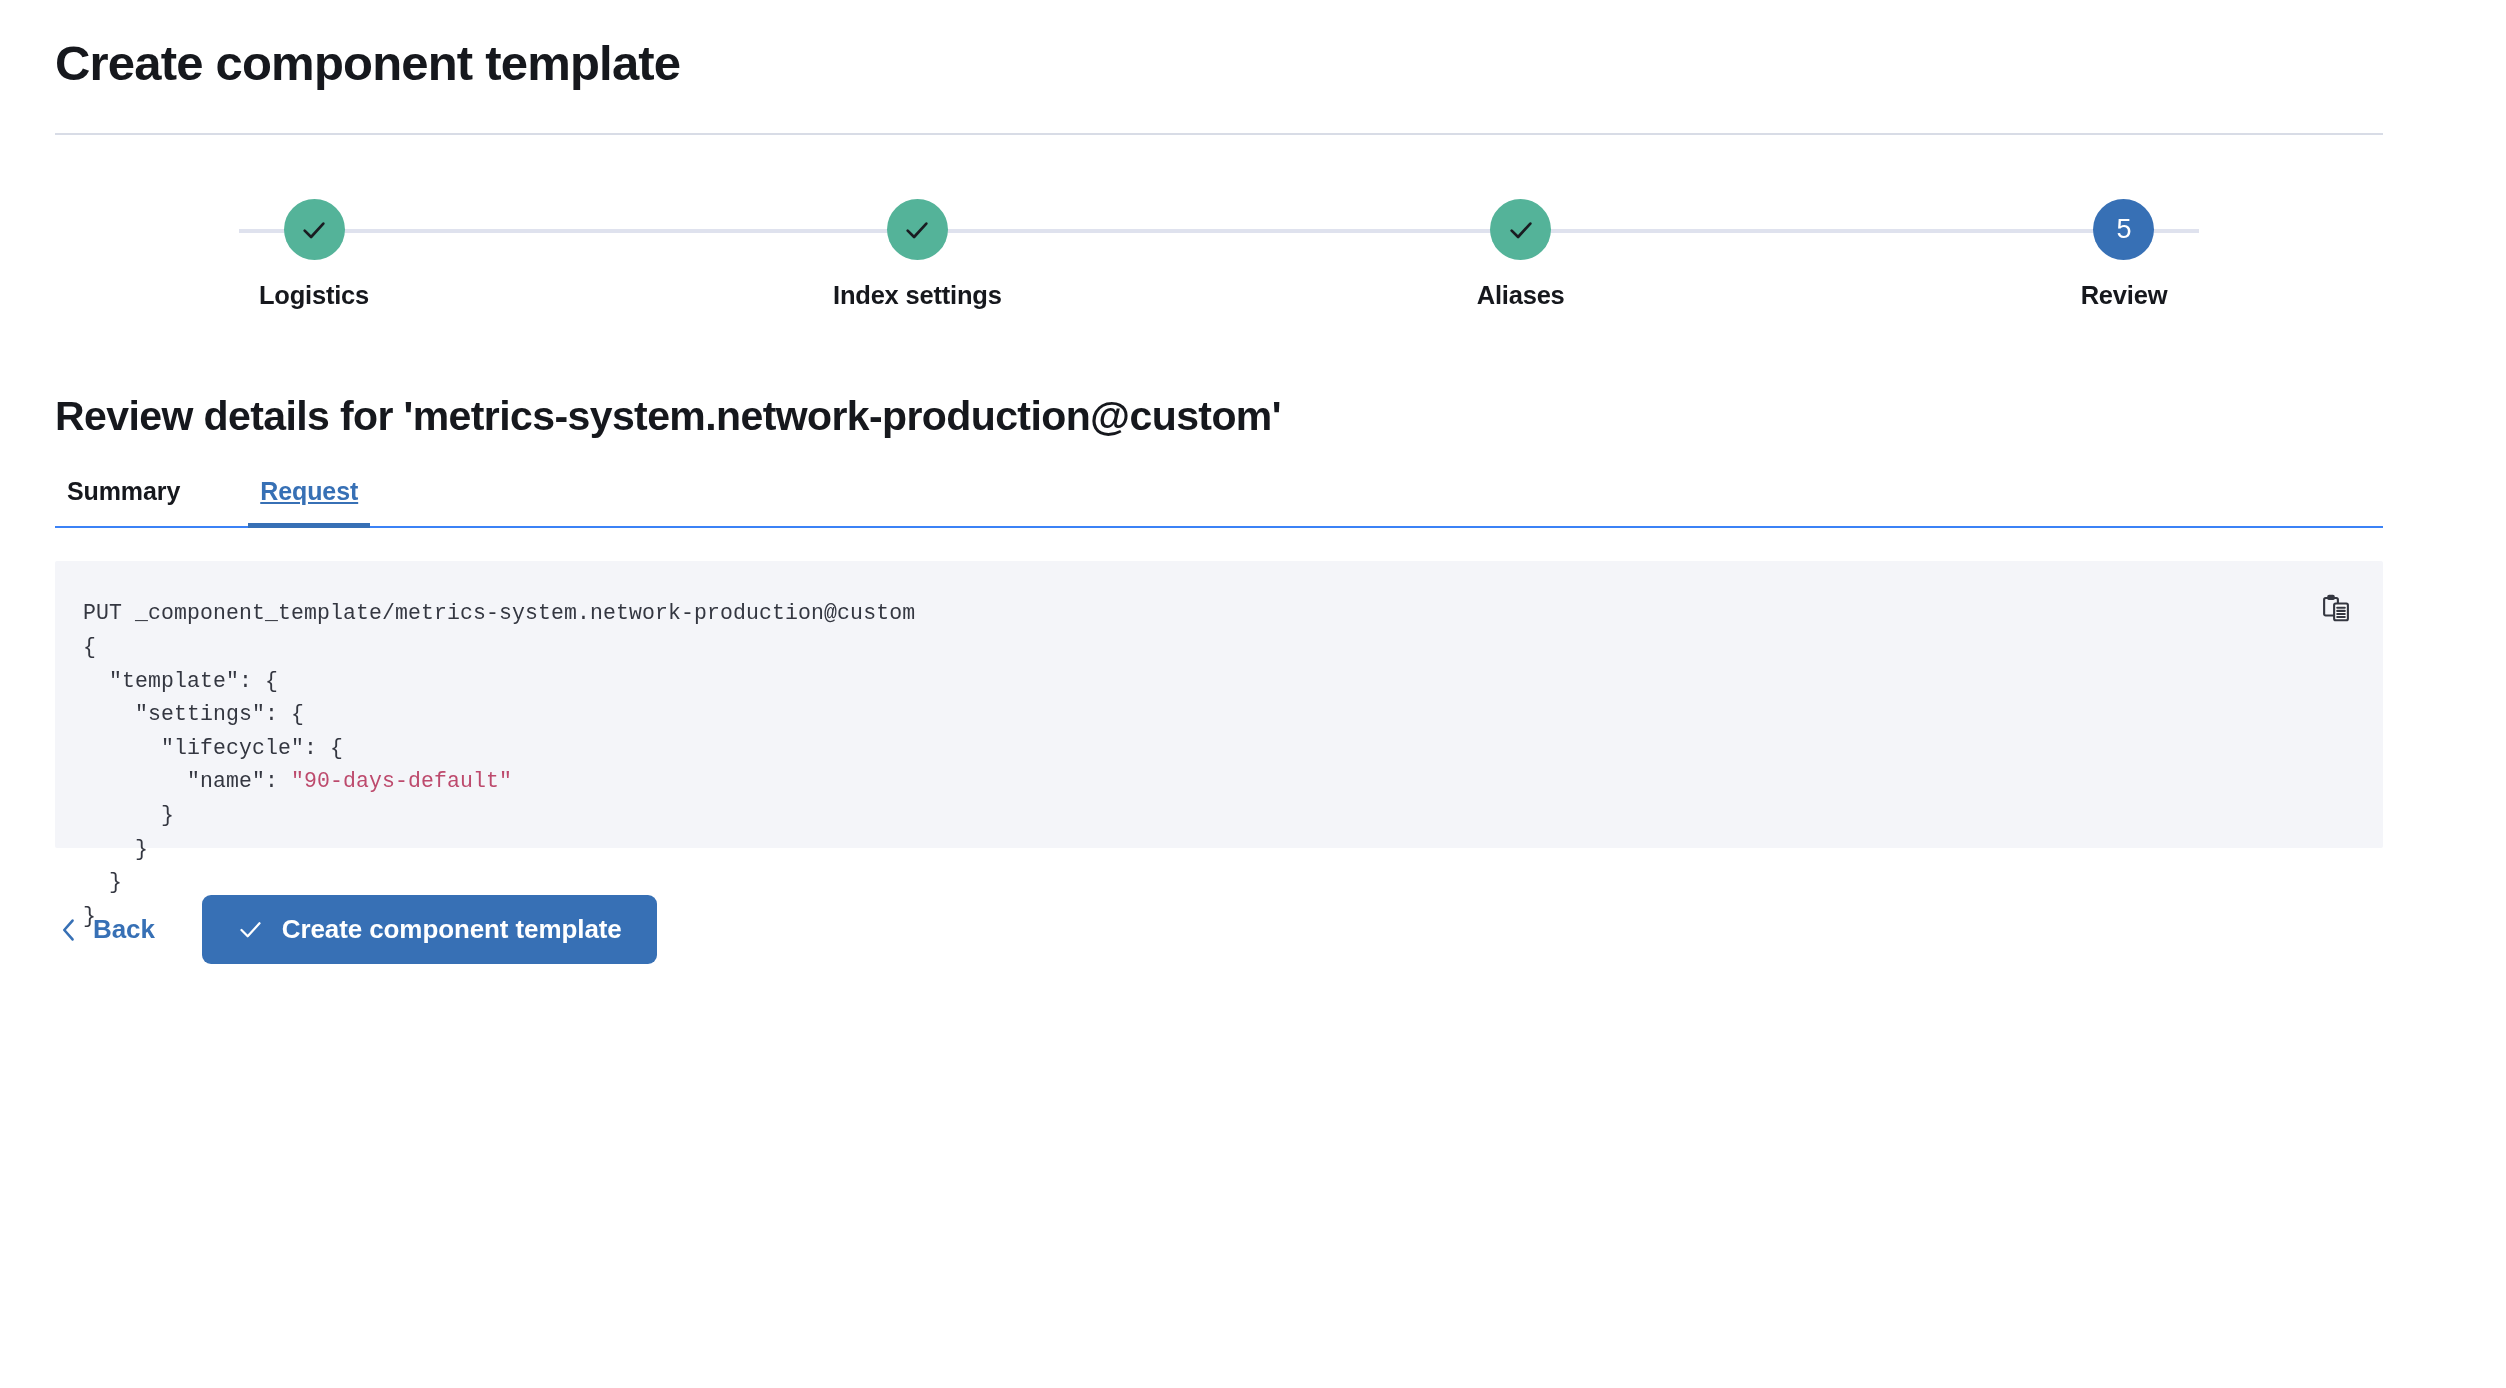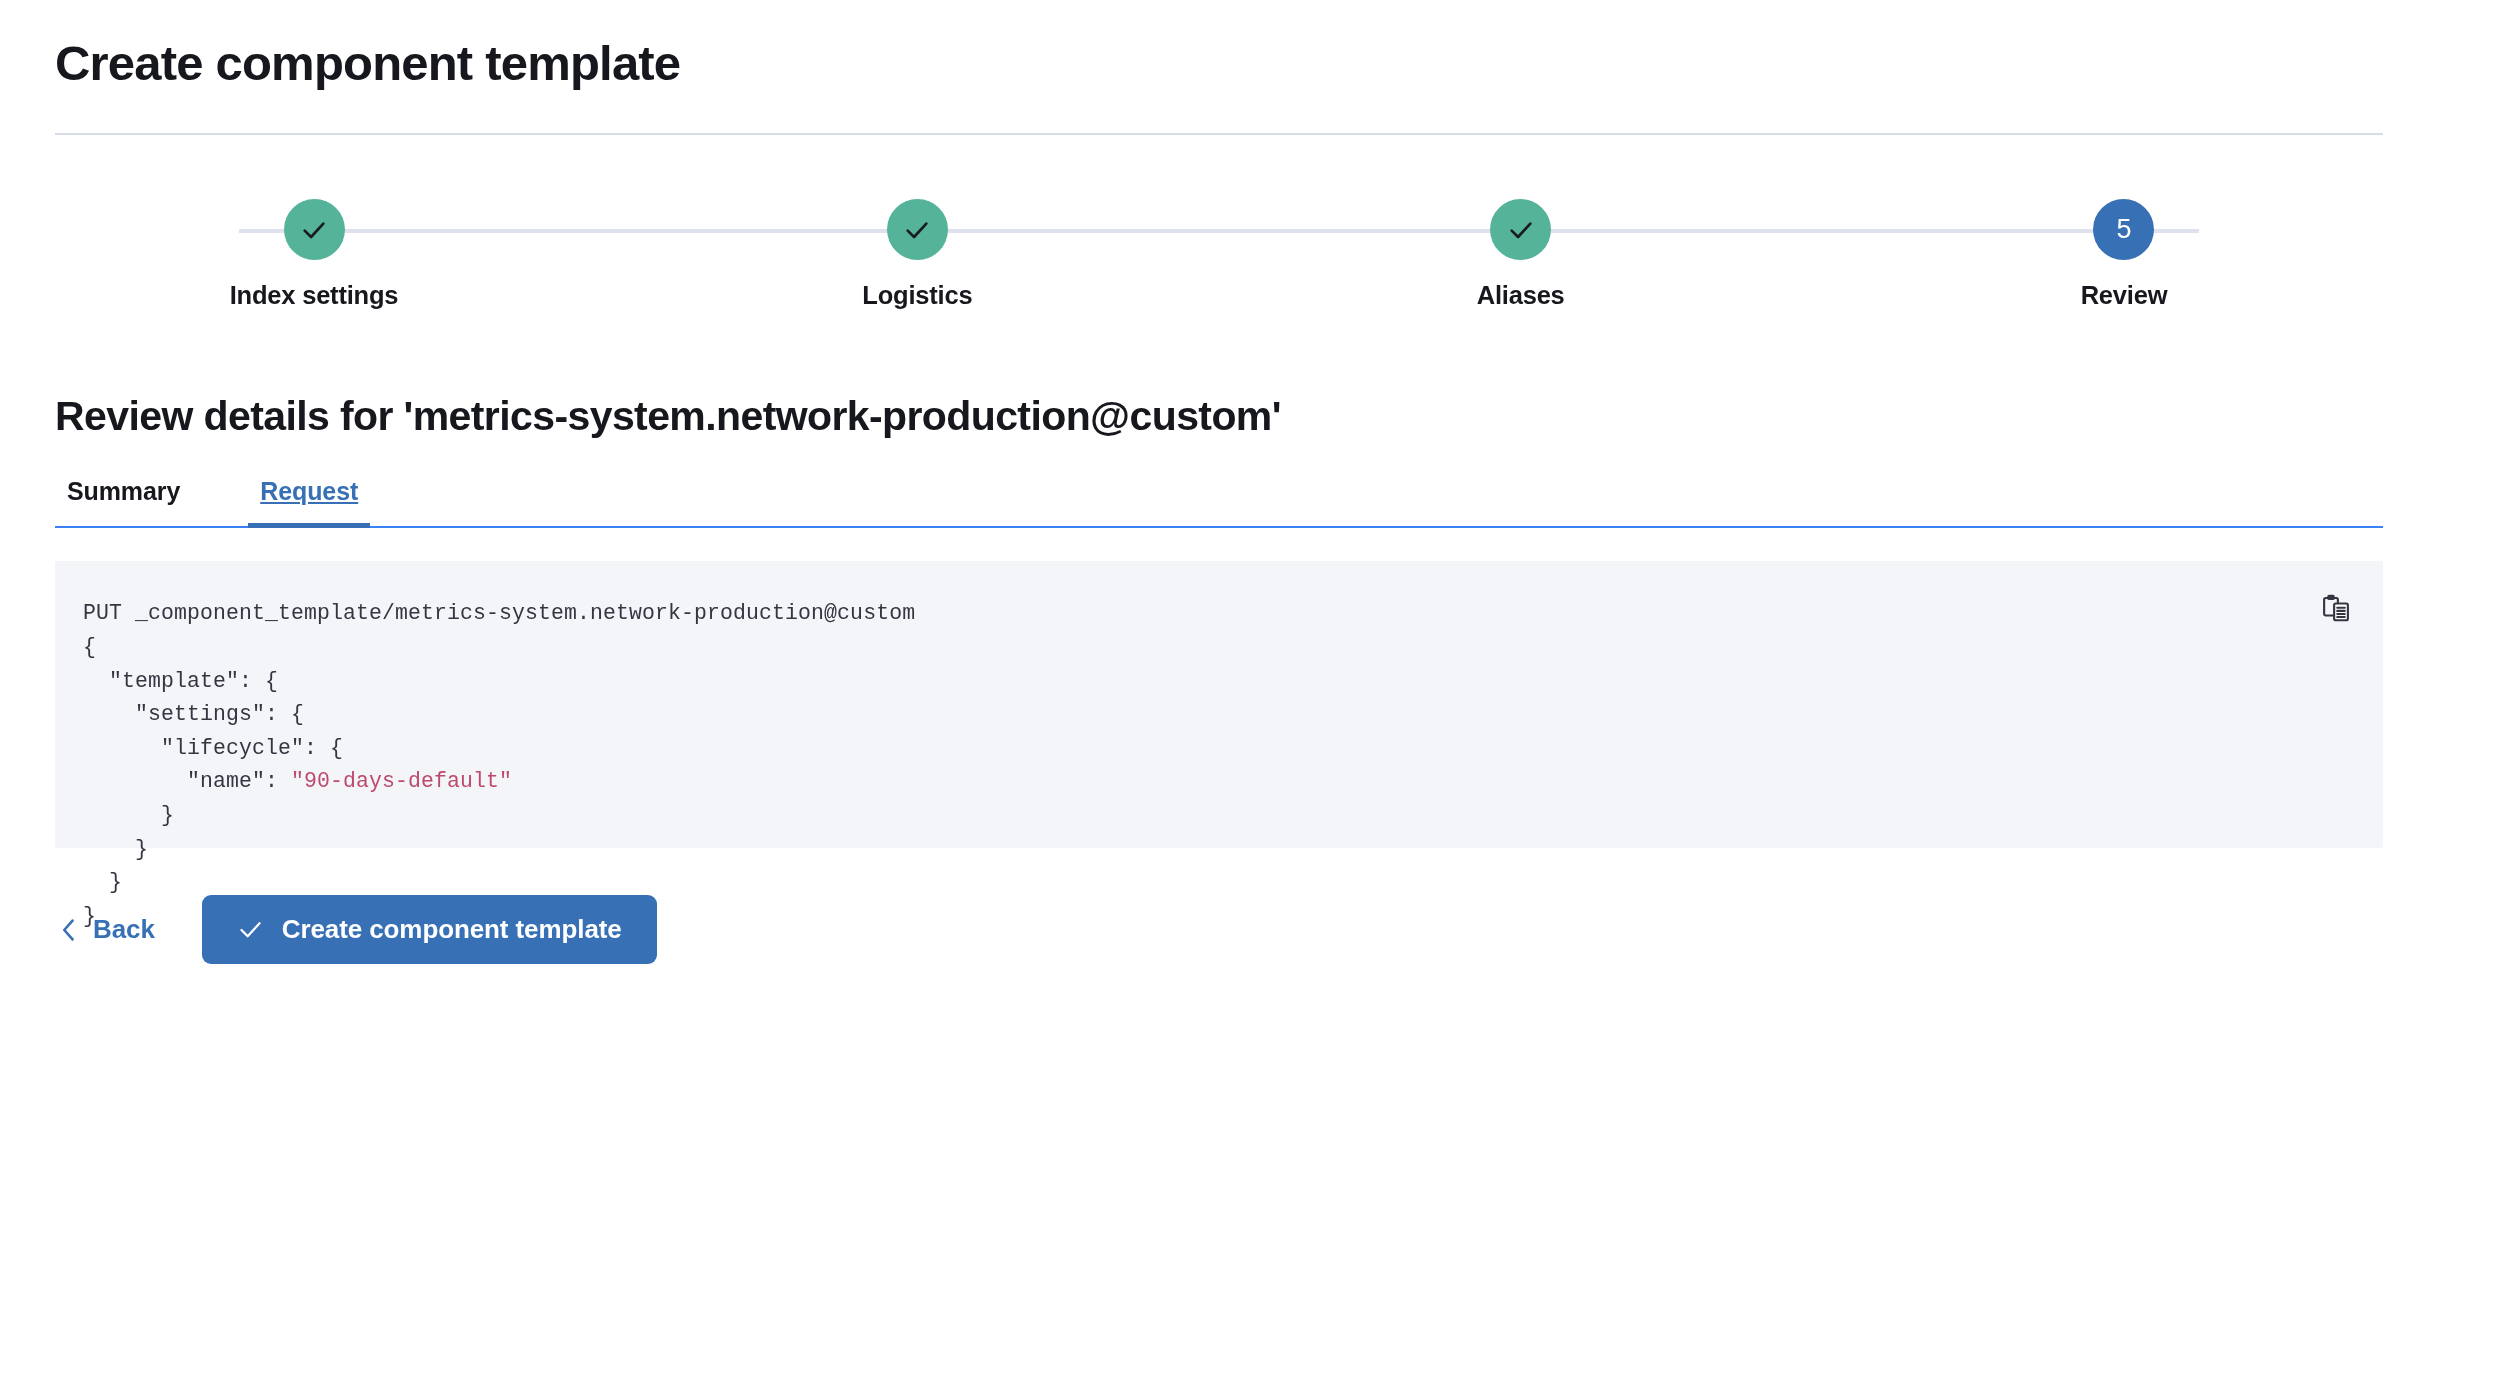--- a/index.html
+++ b/index.html
@@ -228,29 +228,29 @@
 
   <div class="stepper">
     <div class="stepper-track"></div>
     <div class="steps" id="steps-container">
         <div class="step">
           <div class="step-circle complete">
             <svg width="28" height="28" viewBox="0 0 24 24" fill="none" stroke="#1a1c21" stroke-width="2.3" stroke-linecap="round" stroke-linejoin="round">
               <polyline points="4,12.5 9.5,18 20,6.5"></polyline>
             </svg>
           </div>
-          <div class="step-label">Index settings</div>
+          <div class="step-label">Logistics</div>
         </div>
         <div class="step">
           <div class="step-circle complete">
             <svg width="28" height="28" viewBox="0 0 24 24" fill="none" stroke="#1a1c21" stroke-width="2.3" stroke-linecap="round" stroke-linejoin="round">
               <polyline points="4,12.5 9.5,18 20,6.5"></polyline>
             </svg>
           </div>
-          <div class="step-label">Logistics</div>
+          <div class="step-label">Index settings</div>
         </div>
         <div class="step">
           <div class="step-circle complete">
             <svg width="28" height="28" viewBox="0 0 24 24" fill="none" stroke="#1a1c21" stroke-width="2.3" stroke-linecap="round" stroke-linejoin="round">
               <polyline points="4,12.5 9.5,18 20,6.5"></polyline>
             </svg>
           </div>
           <div class="step-label">Aliases</div>
         </div>
         <div class="step">

